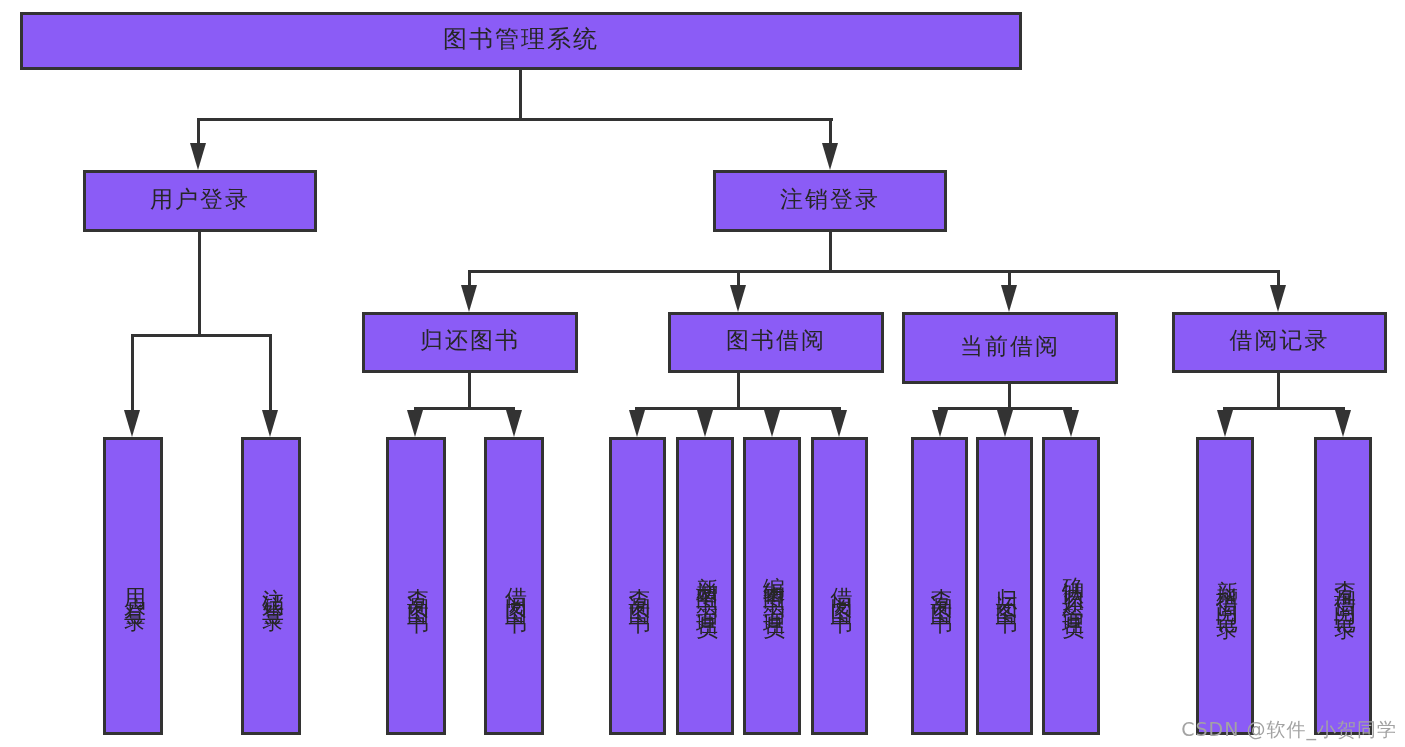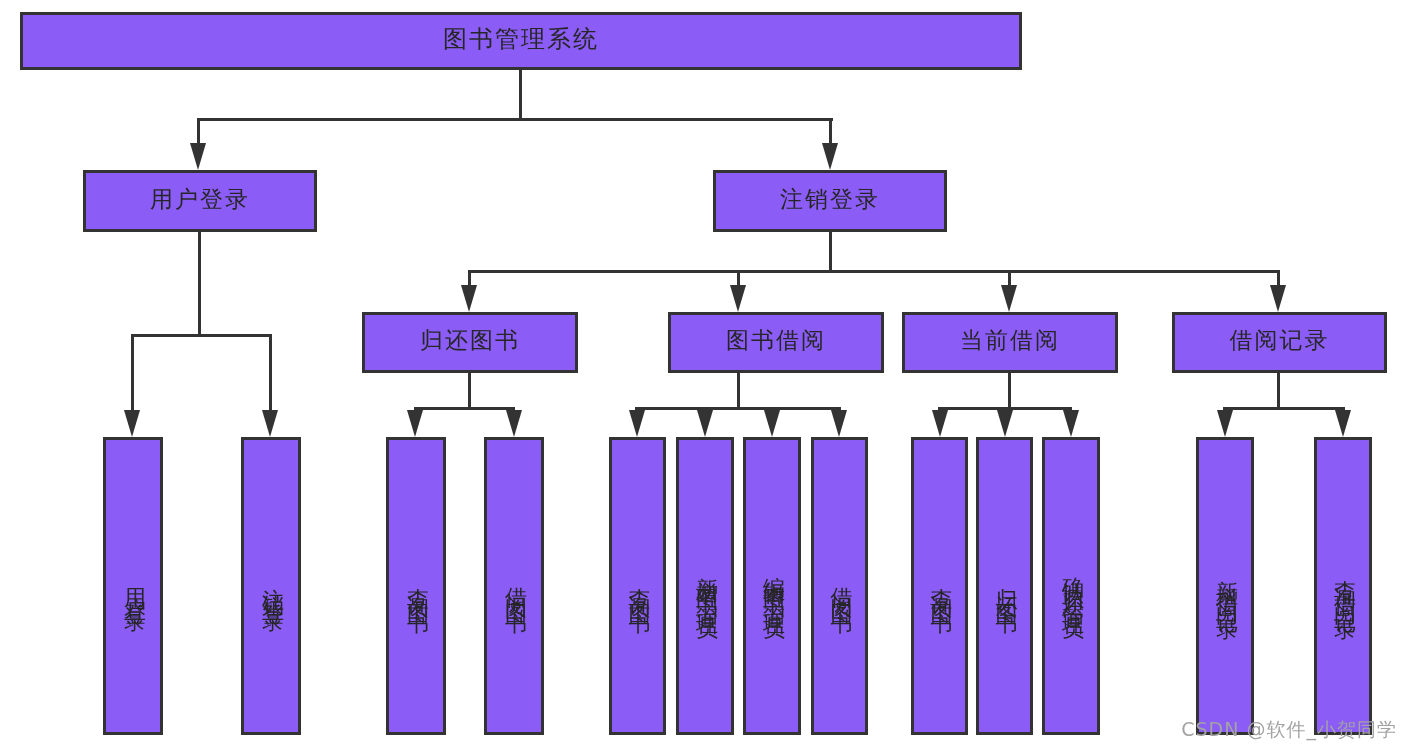--- a/index.html
+++ b/index.html
@@ -117,21 +117,21 @@
       </div>
       <div class="node" style="left: 713px; top: 170px; width: 234px; height: 62px;">
         <span>注销登录</span>
       </div>
       <div class="node" style="left: 362px; top: 312px; width: 216px; height: 61px;">
         <span>归还图书</span>
       </div>
       <div class="node" style="left: 668px; top: 312px; width: 216px; height: 61px; text-align: right;">
         <span>图书借阅</span>
       </div>
-      <div class="node" style="left: 902px; top: 312px; width: 216px; height: 61px;">
+      <div class="node" style="left: 902px; top: 312px; width: 216px; height: 72px;">
         <span>当前借阅</span>
       </div>
       <div class="node" style="left: 1172px; top: 312px; width: 215px; height: 61px;">
         <span>借阅记录</span>
       </div>
       <div class="node v" style="left: 103px; top: 437px; width: 60px; height: 298px;">
         <span>用户登录</span>
       </div>
       <div class="node v" style="left: 241px; top: 437px; width: 60px; height: 298px;">
         <span>注销登录</span>

